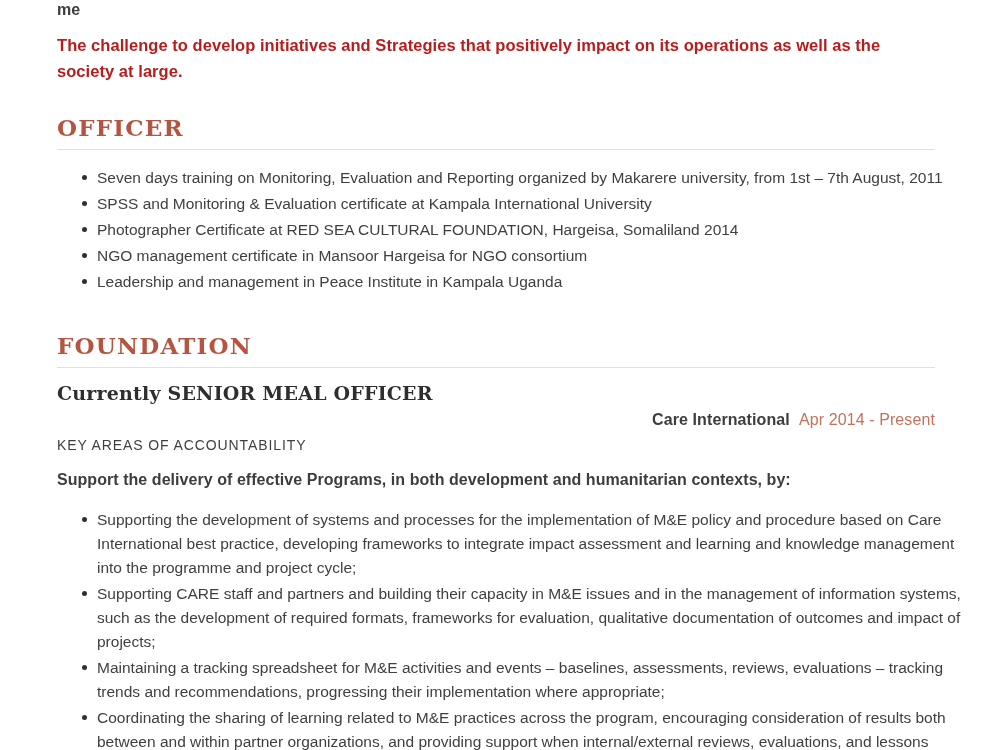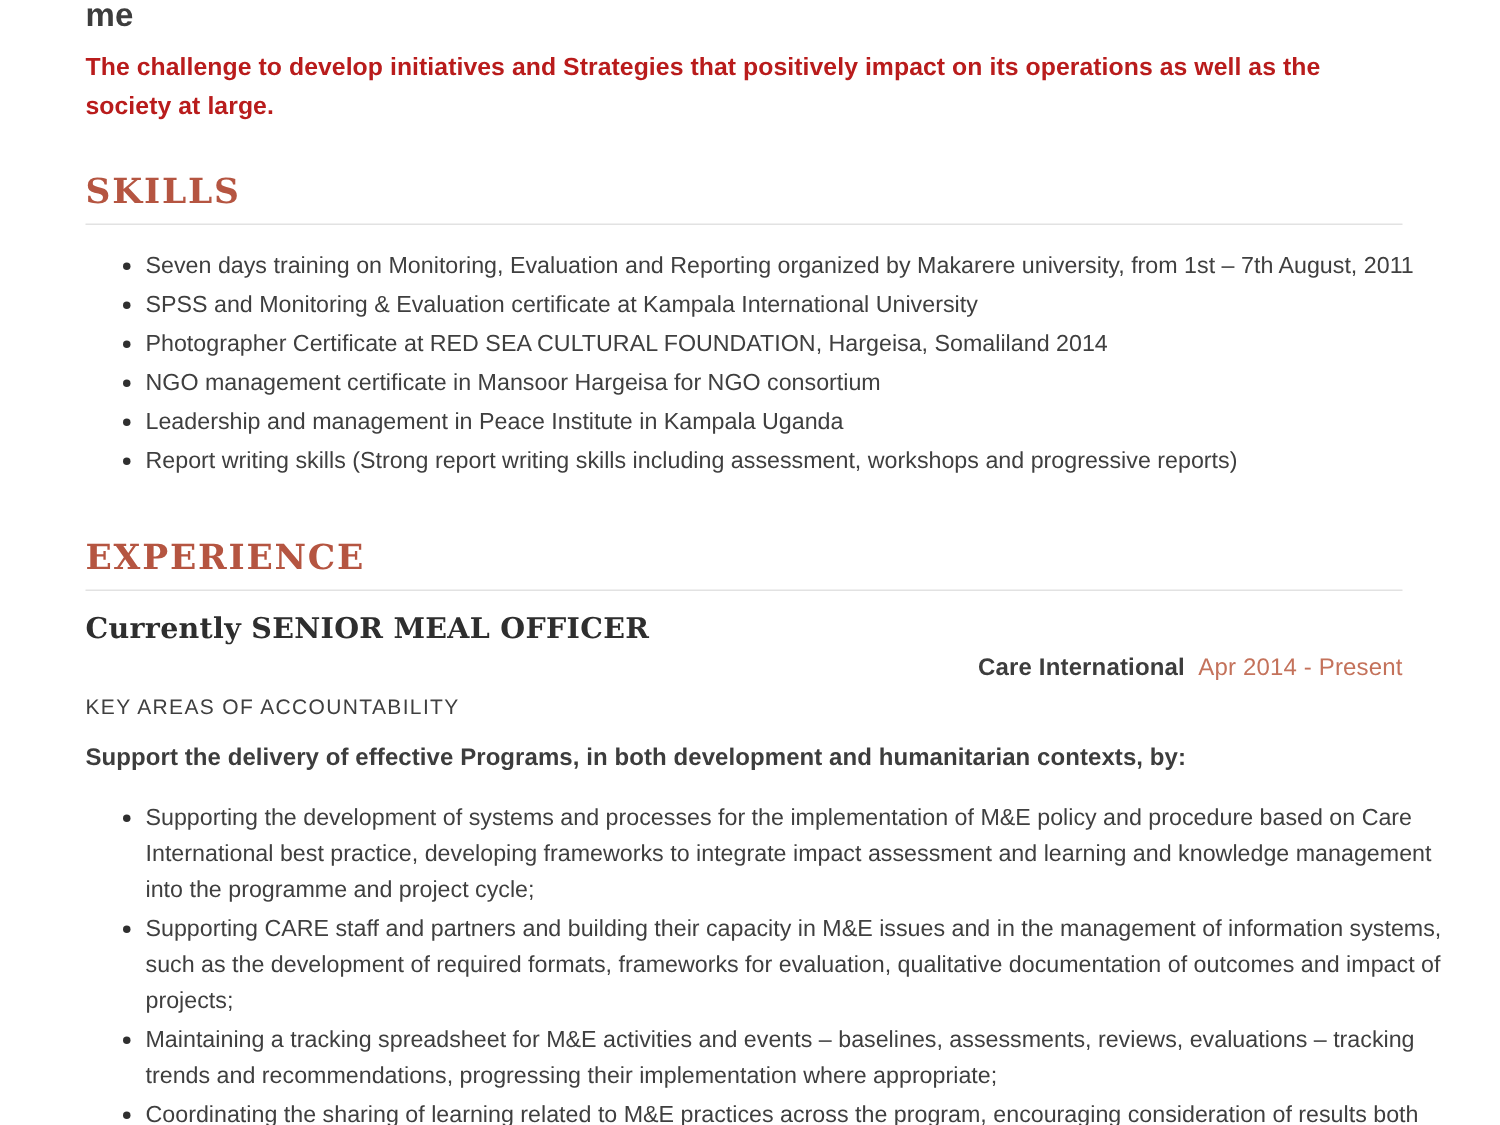--- a/index.html
+++ b/index.html
@@ -24,21 +24,21 @@
   }
   .content {
     position: absolute;
     left: 57px;
     top: 0;
     width: 878px;
   }
 
   
   .orphan-line {
-    font-size: 22px;
+    font-size: 16px;
     font-weight: 700;
     color: #3d3d3d;
     line-height: 20px;
     margin: 0;
     padding-top: 0px;
     letter-spacing: .1px;
   }
 
   .intro-para {
     font-size: 16.5px;
@@ -167,36 +167,35 @@
 <div class="page">
   <div class="content">
 
     <p class="orphan-line">me</p>
 
     <p class="intro-para">The challenge to develop initiatives and Strategies that positively impact on its operations as well as the society at large.</p>
 
     <div class="spacer-lg"></div>
 
     <div class="section">
-      <h2 class="section-title">SKILLS</h2>
+      <h2 class="section-title">OFFICER</h2>
       <div class="section-rule"></div>
       <ul class="bullets skills-list">
         <li>Seven days training on Monitoring, Evaluation and Reporting organized by Makarere university, from 1st – 7th August, 2011</li>
         <li>SPSS and Monitoring &amp; Evaluation certificate at Kampala International University</li>
         <li>Photographer Certificate at RED SEA CULTURAL FOUNDATION, Hargeisa, Somaliland 2014</li>
         <li>NGO management certificate in Mansoor Hargeisa for NGO consortium</li>
         <li>Leadership and management in Peace Institute in Kampala Uganda</li>
-        <li>Report writing skills (Strong report writing skills including assessment, workshops and progressive reports)</li>
       </ul>
     </div>
 
     <div class="spacer-md"></div>
 
     <div class="section">
-      <h2 class="section-title">EXPERIENCE</h2>
+      <h2 class="section-title">FOUNDATION</h2>
       <div class="section-rule"></div>
 
       <div class="exp-block">
         <div class="job-title">Currently SENIOR MEAL OFFICER</div>
         <div class="job-meta">
           <span class="company">Care International</span><span class="job-dates">Apr 2014 - Present</span>
         </div>
         <div class="key-areas">KEY AREAS OF ACCOUNTABILITY</div>
         <div class="support-line">Support the delivery of effective Programs, in both development and humanitarian contexts, by:</div>
 

